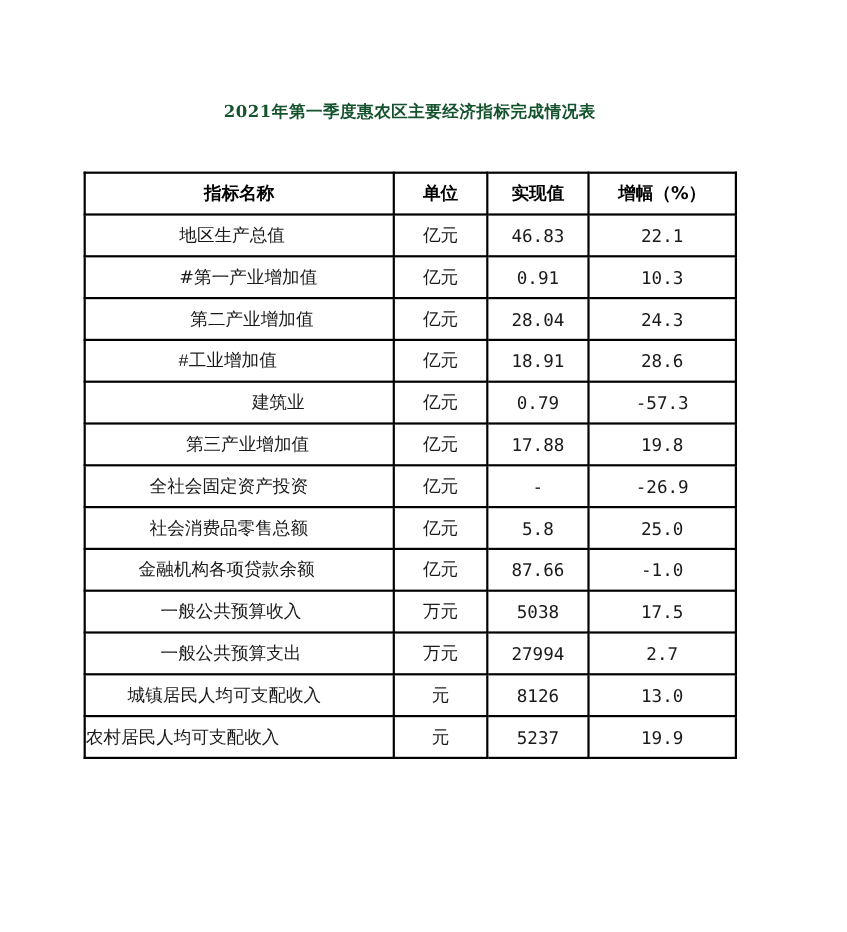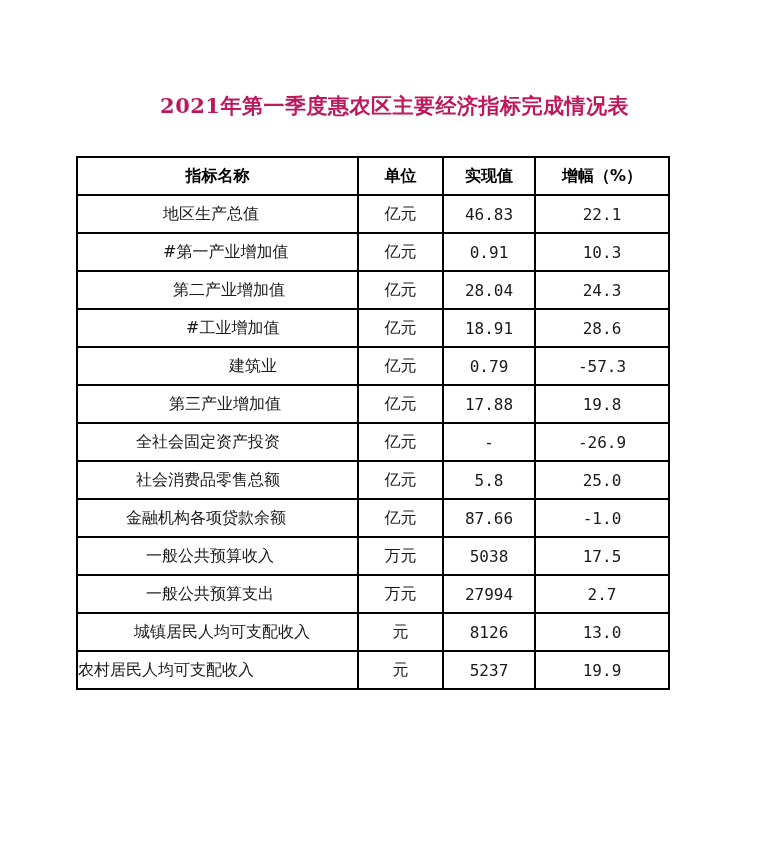--- a/index.html
+++ b/index.html
@@ -1,19 +1,19 @@
 <!DOCTYPE html>
 <html><head>
   <meta charset="utf-8">
   <style>
     html, body { margin: 0; padding: 0; background: #ffffff; }
     body { width: 770px; height: 847px; position: relative; overflow: hidden;
            font-family: "DejaVu Serif", "Liberation Serif", serif; color: #1a1a1a; }
     .title { position: absolute; left: 0; top: 92px; width: 745px; text-align: center;
-             font-size: 21px; font-weight: bold; color: #be185d; letter-spacing: 0.5px; margin-left: 22px; }
+             font-size: 15px; font-weight: bold; color: #14532d; letter-spacing: 0.5px; }
     table { position: absolute; left: 76px; top: 156px; border-collapse: collapse;
             width: 592px; table-layout: fixed; }
     col.c1 { width: 281px; } col.c2 { width: 85px; } col.c3 { width: 92px; } col.c4 { width: 134px; }
     td, th { border: 2px solid #000; height: 36px; padding: 0; text-align: center;
              font-size: 16px; font-weight: normal; white-space: nowrap; }
     th { font-weight: bold; font-size: 16px; color: #000;
          font-family: "DejaVu Sans", "Liberation Sans", sans-serif; }
     td.name { text-align: left; }
     td.num { font-family: "DejaVu Sans Mono", "Liberation Mono", monospace; font-size: 16px; }
   </style>
@@ -50,21 +50,21 @@
         <td class="num">0.91</td>
         <td class="num">10.3</td>
       </tr>
       <tr>
         <td class="name" style="padding-left: 95px; margin-top: 28px;">第二产业增加值</td>
         <td>亿元</td>
         <td class="num">28.04</td>
         <td class="num">24.3</td>
       </tr>
       <tr>
-        <td class="name" style="padding-left: 108px;">#工业增加值</td>
+        <td class="name" style="padding-left: 84px; font-family: Liberation Mono, monospace;">#工业增加值</td>
         <td>亿元</td>
         <td class="num">18.91</td>
         <td class="num">28.6</td>
       </tr>
       <tr>
         <td class="name" style="padding-left: 151px;">建筑业</td>
         <td>亿元</td>
         <td class="num">0.79</td>
         <td class="num">-57.3</td>
       </tr>
@@ -98,21 +98,21 @@
         <td class="num">5038</td>
         <td class="num">17.5</td>
       </tr>
       <tr>
         <td class="name" style="padding-left: 68px;">一般公共预算支出</td>
         <td>万元</td>
         <td class="num">27994</td>
         <td class="num">2.7</td>
       </tr>
       <tr>
-        <td class="name" style="padding-left: 56px; margin-top: 40px;">城镇居民人均可支配收入</td>
+        <td class="name" style="padding-left: 38px; margin-top: 40px;">城镇居民人均可支配收入</td>
         <td>元</td>
         <td class="num">8126</td>
         <td class="num">13.0</td>
       </tr>
       <tr>
         <td class="name" style="">农村居民人均可支配收入</td>
         <td>元</td>
         <td class="num">5237</td>
         <td class="num">19.9</td>
       </tr>

